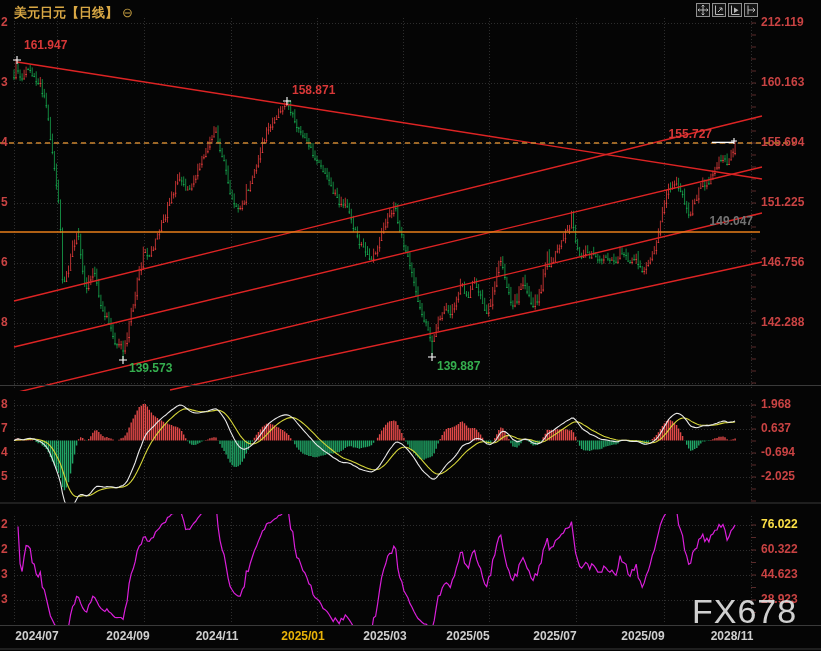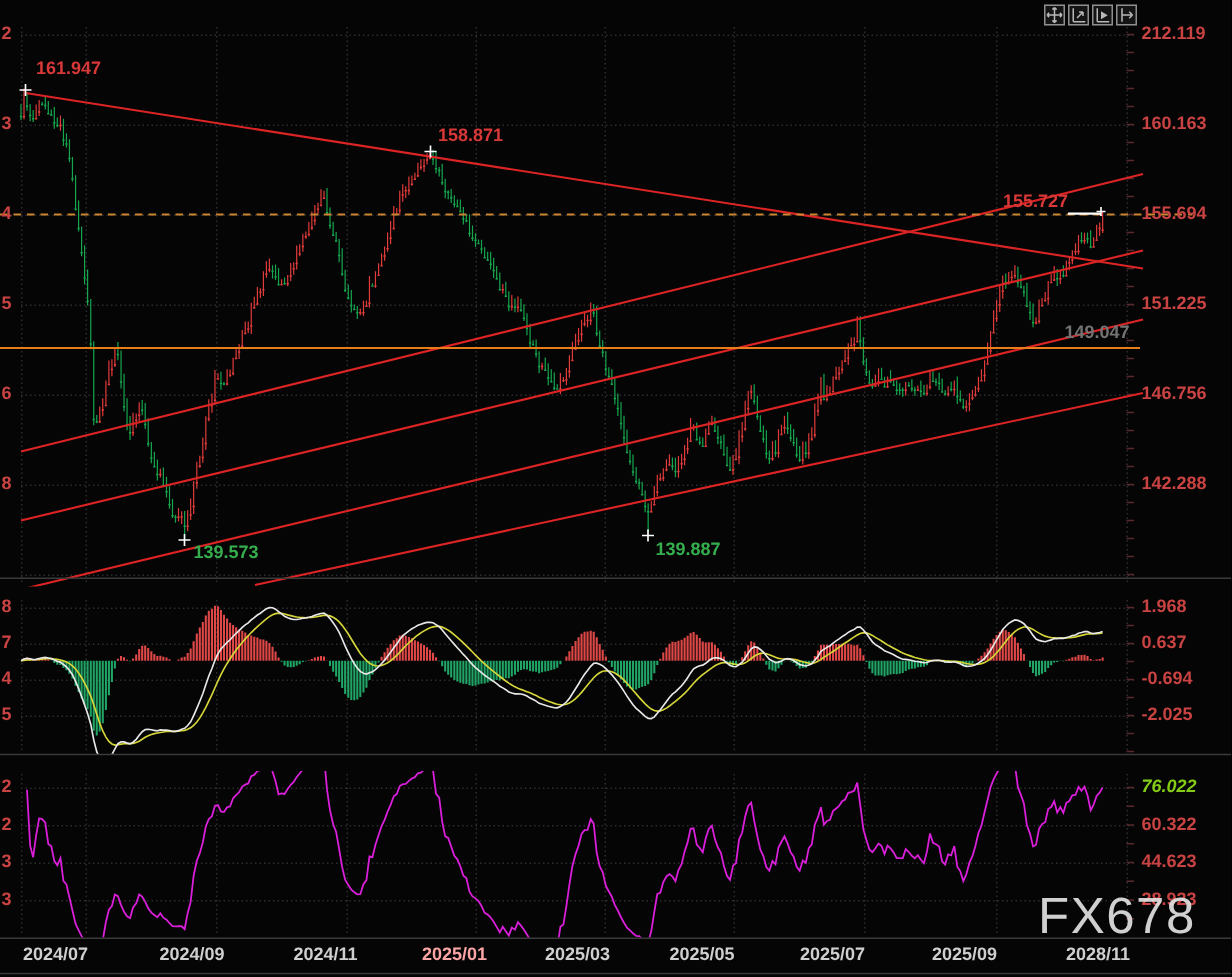--- a/index.html
+++ b/index.html
@@ -57,20 +57,23 @@
         <polyline points="14.0,440.5 16.0,440.3 18.0,440.0 20.1,439.9 22.1,439.8 24.1,439.8 26.1,439.6 28.1,439.4 30.2,439.2 32.2,439.1 34.2,439.1 36.2,439.3 38.2,439.6 40.3,440.0 42.3,440.6 44.3,441.4 46.3,442.4 48.3,443.9 50.4,446.0 52.4,448.6 54.4,451.8 56.4,455.4 58.4,459.4 60.5,464.1 62.5,469.9 64.5,476.2 66.5,482.1 68.5,487.3 70.6,491.4 72.6,494.3 74.6,496.0 76.6,496.7 78.6,496.5 80.7,496.1 82.7,495.8 84.7,495.7 86.7,495.7 88.7,495.6 90.8,495.0 92.8,494.1 94.8,492.8 96.8,491.5 98.8,490.5 100.9,489.7 102.9,489.1 104.9,488.7 106.9,488.3 108.9,488.0 111.0,487.7 113.0,487.6 115.0,487.6 117.0,487.6 119.0,487.5 121.1,487.2 123.1,486.9 125.1,486.2 127.1,485.2 129.1,483.6 131.2,481.3 133.2,478.6 135.2,475.3 137.2,471.6 139.2,467.4 141.3,463.1 143.3,458.5 145.3,453.9 147.3,449.7 149.3,445.9 151.4,442.3 153.4,439.2 155.4,436.2 157.4,433.4 159.4,430.8 161.5,428.3 163.5,425.9 165.5,423.8 167.5,421.7 169.5,419.7 171.6,417.8 173.6,416.0 175.6,414.2 177.6,412.6 179.6,411.1 181.7,409.9 183.7,409.1 185.7,408.8 187.7,408.9 189.7,409.3 191.8,409.9 193.8,410.4 195.8,410.9 197.8,411.3 199.8,411.6 201.9,411.7 203.9,411.8 205.9,411.7 207.9,411.6 209.9,411.3 212.0,411.0 214.0,410.6 216.0,410.2 218.0,410.2 220.0,410.6 222.1,411.5 224.1,412.8 226.1,414.6 228.1,416.9 230.1,419.6 232.2,422.7 234.2,426.0 236.2,429.3 238.2,432.5 240.2,435.6 242.3,438.2 244.3,440.4 246.3,442.1 248.3,443.2 250.3,443.8 252.4,444.0 254.4,443.6 256.4,442.9 258.4,441.8 260.4,440.5 262.5,438.7 264.5,436.9 266.5,434.8 268.5,432.6 270.5,430.5 272.6,428.5 274.6,426.7 276.6,424.9 278.6,423.3 280.6,421.9 282.7,420.6 284.7,419.5 286.7,418.5 288.7,417.9 290.7,417.6 292.8,417.6 294.8,418.1 296.8,419.0 298.8,420.1 300.8,421.5 302.9,423.2 304.9,424.9 306.9,426.7 308.9,428.6 310.9,430.6 313.0,432.6 315.0,434.7 317.0,436.8 319.0,438.8 321.0,440.7 323.1,442.6 325.1,444.4 327.1,446.1 329.1,447.7 331.1,449.3 333.2,451.0 335.2,452.5 337.2,454.0 339.2,455.4 341.2,456.7 343.3,457.9 345.3,458.8 347.3,459.6 349.3,460.3 351.3,461.1 353.4,461.9 355.4,462.8 357.4,463.7 359.4,464.8 361.4,465.7 363.5,466.6 365.5,467.5 367.5,468.2 369.5,468.9 371.5,469.5 373.6,469.8 375.6,469.8 377.6,469.5 379.6,468.7 381.6,467.4 383.7,465.8 385.7,463.8 387.7,461.6 389.7,459.2 391.7,456.7 393.8,454.2 395.8,451.8 397.8,449.9 399.8,448.5 401.8,447.5 403.9,447.2 405.9,447.3 407.9,447.8 409.9,448.7 411.9,450.0 414.0,451.5 416.0,453.4 418.0,455.5 420.0,457.8 422.0,460.2 424.1,462.6 426.1,464.9 428.1,467.1 430.1,469.2 432.1,471.1 434.2,472.7 436.2,473.7 438.2,474.1 440.2,473.9 442.2,473.2 444.3,472.1 446.3,470.7 448.3,469.1 450.3,467.6 452.3,465.9 454.4,464.1 456.4,462.2 458.4,460.2 460.4,457.8 462.4,455.5 464.5,453.3 466.5,451.4 468.5,449.8 470.5,448.3 472.5,446.7 474.6,445.2 476.6,443.8 478.6,442.8 480.6,442.1 482.6,441.7 484.7,441.8 486.7,442.2 488.7,442.6 490.7,443.0 492.7,443.0 494.8,442.7 496.8,441.9 498.8,440.6 500.8,439.0 502.8,437.5 504.9,436.3 506.9,435.6 508.9,435.4 510.9,435.8 512.9,436.5 515.0,437.3 517.0,438.2 519.0,438.9 521.0,439.2 523.0,439.3 525.1,439.2 527.1,439.3 529.1,439.5 531.1,439.9 533.1,440.6 535.2,441.2 537.2,441.7 539.2,442.1 541.2,442.2 543.2,441.8 545.3,440.9 547.3,439.6 549.3,438.2 551.3,436.9 553.3,435.6 555.4,434.3 557.4,432.9 559.4,431.5 561.4,430.0 563.4,428.7 565.5,427.3 567.5,425.9 569.5,424.6 571.5,423.3 573.5,422.3 575.6,421.8 577.6,421.9 579.6,422.6 581.6,423.6 583.6,424.9 585.7,426.1 587.7,427.3 589.7,428.7 591.7,429.9 593.7,431.0 595.8,432.1 597.8,433.2 599.8,434.3 601.8,435.3 603.8,436.2 605.9,436.9 607.9,437.6 609.9,438.3 611.9,438.8 613.9,439.3 616.0,439.8 618.0,440.2 620.0,440.3 622.0,440.3 624.0,440.3 626.1,440.3 628.1,440.4 630.1,440.6 632.1,440.7 634.1,440.9 636.2,440.9 638.2,441.1 640.2,441.4 642.2,441.8 644.2,442.3 646.3,442.7 648.3,442.9 650.3,443.0 652.3,442.8 654.3,442.4 656.4,441.7 658.4,440.6 660.4,439.2 662.4,437.4 664.4,435.2 666.5,432.8 668.5,430.2 670.5,427.6 672.5,425.2 674.5,423.1 676.6,421.1 678.6,419.6 680.6,418.6 682.6,418.0 684.6,418.0 686.7,418.6 688.7,419.6 690.7,420.9 692.7,422.1 694.7,423.1 696.8,424.1 698.8,424.7 700.8,425.1 702.8,425.2 704.8,425.3 706.9,425.3 708.9,425.4 710.9,425.3 712.9,425.2 714.9,424.9 717.0,424.6 719.0,424.1 721.0,423.6 723.0,423.1 725.0,422.7 727.1,422.6 729.1,422.5 731.1,422.4 733.1,422.3 735.1,422.0" stroke="#d6d63a" stroke-width="1.1" fill="none" clip-path="url(#dc)"></polyline>
         <polyline points="14.0,440.5 16.0,439.4 18.0,438.9 20.1,439.2 22.1,439.7 24.1,439.6 26.1,439.0 28.1,438.5 30.2,438.3 32.2,438.7 34.2,439.1 36.2,440.0 38.2,440.9 40.3,441.4 42.3,443.0 44.3,444.6 46.3,446.8 48.3,449.8 50.4,454.3 52.4,459.1 54.4,464.3 56.4,469.9 58.4,475.6 60.5,482.8 62.5,493.3 64.5,501.1 66.5,505.6 68.5,508.1 70.6,507.8 72.6,505.8 74.6,503.1 76.6,499.2 78.6,495.8 80.7,494.5 82.7,494.6 84.7,495.4 86.7,495.9 88.7,494.8 90.8,492.9 92.8,490.2 94.8,487.8 96.8,486.4 98.8,486.2 100.9,486.5 102.9,486.9 104.9,487.2 106.9,486.6 108.9,486.7 111.0,486.7 113.0,487.0 115.0,487.6 117.0,487.6 119.0,487.1 121.1,486.1 123.1,485.5 125.1,483.7 127.1,481.2 129.1,477.1 131.2,472.3 133.2,467.5 135.2,462.5 137.2,456.5 139.2,450.7 141.3,445.7 143.3,440.2 145.3,435.7 147.3,432.7 149.3,430.5 151.4,428.3 153.4,426.5 155.4,424.3 157.4,422.2 159.4,420.4 161.5,418.3 163.5,416.6 165.5,415.3 167.5,413.3 169.5,411.7 171.6,410.0 173.6,408.8 175.6,407.2 177.6,405.9 179.6,405.1 181.7,405.2 183.7,406.1 185.7,407.7 187.7,409.3 189.7,410.9 191.8,411.9 193.8,412.6 195.8,413.0 197.8,413.0 199.8,412.7 201.9,412.2 203.9,411.9 205.9,411.5 207.9,411.0 209.9,410.2 212.0,409.6 214.0,409.0 216.0,408.8 218.0,410.1 220.0,412.4 222.1,415.2 224.1,418.1 226.1,421.6 228.1,426.0 230.1,430.7 232.2,435.1 234.2,439.1 236.2,442.5 238.2,445.4 240.2,447.6 242.3,448.8 244.3,449.4 246.3,448.5 248.3,447.8 250.3,446.4 252.4,444.5 254.4,442.3 256.4,440.1 258.4,437.5 260.4,434.9 262.5,431.9 264.5,429.4 266.5,426.4 268.5,423.9 270.5,422.2 272.6,420.6 274.6,419.2 276.6,418.1 278.6,416.9 280.6,416.1 282.7,415.4 284.7,414.9 286.7,414.9 288.7,415.2 290.7,416.4 292.8,417.8 294.8,420.0 296.8,422.5 298.8,424.8 300.8,427.2 302.9,429.6 304.9,431.8 306.9,434.0 308.9,436.3 310.9,438.3 313.0,440.8 315.0,443.1 317.0,445.1 319.0,446.7 321.0,448.4 323.1,450.2 325.1,451.6 327.1,452.9 329.1,454.3 331.1,455.8 333.2,457.5 335.2,458.6 337.2,459.8 339.2,461.3 341.2,462.0 343.3,462.6 345.3,462.6 347.3,462.7 349.3,463.2 351.3,464.0 353.4,465.4 355.4,466.3 357.4,467.4 359.4,468.9 361.4,469.5 363.5,470.2 365.5,470.8 367.5,471.3 369.5,471.8 371.5,471.9 373.6,471.0 375.6,469.8 377.6,468.0 379.6,465.6 381.6,462.5 383.7,459.2 385.7,456.0 387.7,452.6 389.7,449.5 391.7,447.0 393.8,444.2 395.8,442.2 397.8,442.1 399.8,442.9 401.8,443.9 403.9,445.8 405.9,447.8 407.9,449.9 409.9,452.4 411.9,454.9 414.0,457.8 416.0,460.9 418.0,464.1 420.0,467.0 422.0,469.8 424.1,472.2 426.1,473.9 428.1,475.7 430.1,477.6 432.1,478.9 434.2,479.1 436.2,477.9 438.2,475.5 440.2,473.2 442.2,470.5 444.3,467.6 446.3,465.0 448.3,462.8 450.3,461.3 452.3,459.3 454.4,457.2 456.4,454.6 458.4,451.8 460.4,448.6 462.4,445.9 464.5,444.7 466.5,443.8 468.5,443.4 470.5,442.2 472.5,440.5 474.6,439.0 476.6,438.5 478.6,438.6 480.6,439.1 482.6,440.3 484.7,442.1 486.7,443.7 488.7,444.3 490.7,444.5 492.7,443.1 494.8,441.5 496.8,438.7 498.8,435.4 500.8,432.5 502.8,431.3 504.9,431.6 506.9,433.0 508.9,434.7 510.9,437.2 512.9,439.5 515.0,440.6 517.0,441.8 519.0,441.4 521.0,440.6 523.0,439.5 525.1,439.1 527.1,439.6 529.1,440.3 531.1,441.7 533.1,443.1 535.2,443.5 537.2,444.0 539.2,443.4 541.2,442.5 543.2,440.1 545.3,437.5 547.3,434.2 549.3,432.9 551.3,431.6 553.3,430.5 555.4,428.8 557.4,427.2 559.4,425.9 561.4,424.4 563.4,423.2 565.5,421.6 567.5,420.5 569.5,419.6 571.5,418.0 573.5,418.1 575.6,420.0 577.6,422.4 579.6,425.2 581.6,427.9 583.6,429.8 585.7,431.0 587.7,432.3 589.7,433.9 591.7,434.7 593.7,435.5 595.8,436.5 597.8,437.7 599.8,438.7 601.8,439.5 603.8,439.6 605.9,439.9 607.9,440.3 609.9,440.8 611.9,441.0 613.9,441.4 616.0,441.8 618.0,441.7 620.0,440.8 622.0,440.4 624.0,440.2 626.1,440.2 628.1,440.7 630.1,441.3 632.1,441.4 634.1,441.5 636.2,441.2 638.2,441.8 640.2,442.5 642.2,443.6 644.2,444.2 646.3,444.1 648.3,443.8 650.3,443.2 652.3,442.0 654.3,440.7 656.4,438.9 658.4,436.5 660.4,433.5 662.4,430.1 664.4,426.6 666.5,423.1 668.5,419.7 670.5,417.5 672.5,415.6 674.5,414.3 676.6,413.3 678.6,413.6 680.6,414.5 682.6,415.8 684.6,418.1 686.7,420.7 688.7,423.6 690.7,426.0 692.7,426.9 694.7,427.4 696.8,427.8 698.8,427.2 700.8,426.6 702.8,425.7 704.8,425.7 706.9,425.4 708.9,425.6 710.9,425.0 712.9,424.5 714.9,423.7 717.0,423.3 719.0,422.2 721.0,421.7 723.0,421.1 725.0,421.1 727.1,422.0 729.1,422.4 731.1,422.0 733.1,421.7 735.1,421.0" stroke="#e8e8e8" stroke-width="1.1" fill="none" clip-path="url(#dc)"></polyline>
         <polyline points="18.0,526.5 20.1,563.8 22.1,571.5 24.1,556.9 26.1,545.6 28.1,546.1 30.2,548.5 32.2,562.6 34.2,564.2 36.2,573.9 38.2,576.9 40.3,572.0 42.3,587.2 44.3,589.7 46.3,598.3 48.3,607.0 50.4,616.0 52.4,620.1 54.4,624.1 56.4,627.4 58.4,629.8 60.5,633.1 62.5,636.7 64.5,636.7 66.5,629.6 68.5,626.9 70.6,614.7 72.6,606.5 74.6,604.0 76.6,596.4 78.6,597.4 80.7,603.4 82.7,607.9 84.7,610.9 86.7,612.1 88.7,605.0 90.8,602.2 92.8,596.3 94.8,597.7 96.8,601.2 98.8,605.5 100.9,608.4 102.9,610.0 104.9,611.5 106.9,608.8 108.9,611.8 111.0,613.1 113.0,615.5 115.0,617.4 117.0,617.6 119.0,617.5 121.1,617.5 123.1,619.4 125.1,608.8 127.1,601.3 129.1,583.7 131.2,573.8 133.2,568.8 135.2,561.7 137.2,551.0 139.2,546.1 141.3,544.2 143.3,537.2 145.3,536.7 147.3,541.0 149.3,541.4 151.4,538.2 153.4,537.5 155.4,532.2 157.4,530.1 159.4,528.2 161.5,524.4 163.5,523.1 165.5,522.3 167.5,517.5 169.5,516.6 171.6,514.0 173.6,513.5 175.6,510.3 177.6,509.5 179.6,508.9 181.7,514.5 183.7,520.9 185.7,529.6 187.7,529.0 189.7,529.3 191.8,526.0 193.8,523.2 195.8,521.3 197.8,518.0 199.8,515.7 201.9,513.0 203.9,512.4 205.9,510.6 207.9,508.9 209.9,506.5 212.0,505.7 214.0,504.4 216.0,504.1 218.0,526.3 220.0,540.3 222.1,549.5 224.1,554.7 226.1,566.1 228.1,578.1 230.1,586.4 232.2,590.0 234.2,593.1 236.2,594.8 238.2,596.2 240.2,596.1 242.3,589.5 244.3,586.7 246.3,570.9 248.3,571.4 250.3,563.2 252.4,556.7 254.4,550.7 256.4,546.6 258.4,541.1 260.4,536.6 262.5,530.8 264.5,529.4 266.5,524.0 268.5,522.8 270.5,522.6 272.6,520.6 274.6,519.0 276.6,518.1 278.6,515.5 280.6,515.1 282.7,513.2 284.7,512.9 286.7,512.8 288.7,513.7 290.7,529.2 292.8,531.7 294.8,547.9 296.8,557.6 298.8,558.6 300.8,564.4 302.9,570.6 304.9,572.9 306.9,577.6 308.9,583.8 310.9,585.4 313.0,594.5 315.0,597.6 317.0,598.9 319.0,600.7 321.0,604.0 323.1,608.6 325.1,609.7 327.1,611.7 329.1,614.5 331.1,617.9 333.2,621.6 335.2,617.8 337.2,620.8 339.2,623.7 341.2,618.4 343.3,619.8 345.3,614.8 347.3,617.1 349.3,619.9 351.3,623.0 353.4,626.5 355.4,626.9 357.4,628.8 359.4,631.0 361.4,627.1 363.5,628.3 365.5,629.8 367.5,630.4 369.5,631.5 371.5,631.7 373.6,617.9 375.6,616.3 377.6,604.0 379.6,589.8 381.6,577.5 383.7,569.4 385.7,563.8 387.7,555.9 389.7,553.4 391.7,553.3 393.8,546.1 395.8,549.1 397.8,568.5 399.8,577.6 401.8,581.4 403.9,590.7 405.9,594.3 407.9,597.8 409.9,603.4 411.9,607.0 414.0,611.5 416.0,615.2 418.0,618.5 420.0,620.3 422.0,622.2 424.1,623.9 426.1,624.1 428.1,626.1 430.1,627.8 432.1,628.6 434.2,620.7 436.2,607.9 438.2,596.0 440.2,595.2 442.2,588.0 444.3,584.3 446.3,582.7 448.3,584.4 450.3,587.5 452.3,580.0 454.4,576.1 456.4,567.6 458.4,561.6 460.4,552.5 462.4,552.2 464.5,563.1 466.5,565.3 468.5,568.2 470.5,558.9 472.5,552.6 474.6,550.5 476.6,559.4 478.6,565.0 480.6,568.5 482.6,577.4 484.7,584.0 486.7,586.6 488.7,577.1 490.7,575.3 492.7,559.7 494.8,555.0 496.8,544.3 498.8,537.3 500.8,535.1 502.8,547.1 504.9,557.5 506.9,566.4 508.9,570.7 510.9,578.0 512.9,580.5 515.0,574.0 517.0,576.2 519.0,564.8 521.0,561.2 523.0,557.6 525.1,562.4 527.1,568.2 529.1,571.1 531.1,577.9 533.1,580.5 535.2,573.7 537.2,575.3 539.2,565.4 541.2,562.9 543.2,549.8 545.3,544.8 547.3,538.1 549.3,549.8 551.3,547.3 553.3,546.5 555.4,540.6 557.4,539.0 559.4,537.3 561.4,534.1 563.4,533.0 565.5,528.5 567.5,528.1 569.5,527.1 571.5,521.7 573.5,536.8 575.6,553.0 577.6,559.9 579.6,566.3 581.6,568.1 583.6,565.5 585.7,562.4 587.7,564.0 589.7,569.4 591.7,563.7 593.7,565.5 595.8,568.4 597.8,572.1 599.8,572.1 601.8,572.2 603.8,566.1 605.9,568.0 607.9,570.6 609.9,572.2 611.9,570.1 613.9,573.2 616.0,575.4 618.0,567.6 620.0,555.6 622.0,561.9 624.0,562.8 626.1,564.3 628.1,574.3 630.1,576.4 632.1,569.6 634.1,570.3 636.2,564.1 638.2,577.8 640.2,580.9 642.2,587.4 644.2,582.9 646.3,575.1 648.3,570.8 650.3,563.8 652.3,555.3 654.3,550.5 656.4,541.3 658.4,533.2 660.4,524.7 662.4,519.6 664.4,515.6 666.5,512.3 668.5,510.0 670.5,512.4 672.5,511.2 674.5,510.8 676.6,509.7 678.6,524.8 680.6,529.9 682.6,535.6 684.6,550.2 686.7,555.9 688.7,564.3 690.7,563.1 692.7,552.5 694.7,549.4 696.8,548.1 698.8,539.3 700.8,538.0 702.8,534.2 704.8,541.6 706.9,538.1 708.9,541.9 710.9,535.2 712.9,534.0 714.9,530.2 717.0,530.0 719.0,524.6 721.0,527.2 723.0,524.5 725.0,530.1 727.1,540.2 729.1,536.4 731.1,530.6 733.1,528.4 735.1,524.9" stroke="#da1fda" stroke-width="1.2" fill="none" clip-path="url(#rc)"></polyline>
         <line x1="0" y1="385.5" x2="821" y2="385.5" stroke="#3a3a3a" stroke-width="1"></line>
         <line x1="0" y1="503" x2="821" y2="503" stroke="#3a3a3a" stroke-width="1"></line>
         <line x1="0" y1="625.5" x2="821" y2="625.5" stroke="#3a3a3a" stroke-width="1"></line>
         <line x1="0" y1="649" x2="821" y2="649" stroke="#3a3a3a" stroke-width="1"></line>
       </svg>
   </div>
 
+  <div class="title-bar">
+    <span>美元日元【日线】</span><span class="collapse">⊖</span>
+  </div>
 
   <div class="tbtn" style="left:696px">
     <span><svg width="12" height="12" viewBox="0 0 12 12">
       <path d="M6 1v10M1 6h10M6 1L4.6 2.4M6 1l1.4 1.4M6 11l-1.4-1.4M6 11l1.4-1.4M1 6l1.4-1.4M1 6l1.4 1.4M11 6L9.6 4.6M11 6 9.6 7.4" stroke="#b8b8b8" stroke-width="1" fill="none"></path>
         </svg></span>
   </div>
   <div class="tbtn" style="left:712px">
     <span><svg width="12" height="12" viewBox="0 0 12 12">
       <path d="M2.5 1.5v9M2.5 10.5h8M5 8l4-4M9 4H6.4M9 4v2.6" stroke="#b8b8b8" stroke-width="1" fill="none"></path>
         </svg></span>
@@ -102,32 +105,32 @@
       <div class="lbl" style="left: 1px; top: 256px; color: rgb(201, 67, 67);">6</div>
       <div class="lbl" style="left: 1px; top: 316px; color: rgb(201, 67, 67);">8</div>
       <div class="lbl" style="left: 761px; top: 398px; color: rgb(201, 67, 67);">1.968</div>
       <div class="lbl" style="left: 761px; top: 422px; color: rgb(201, 67, 67);">0.637</div>
       <div class="lbl" style="left: 761px; top: 446px; color: rgb(201, 67, 67);">-0.694</div>
       <div class="lbl" style="left: 761px; top: 470px; color: rgb(201, 67, 67);">-2.025</div>
       <div class="lbl" style="left: 1px; top: 398px; color: rgb(201, 67, 67);">8</div>
       <div class="lbl" style="left: 1px; top: 422px; color: rgb(201, 67, 67);">7</div>
       <div class="lbl" style="left: 1px; top: 446px; color: rgb(201, 67, 67);">4</div>
       <div class="lbl" style="left: 1px; top: 470px; color: rgb(201, 67, 67);">5</div>
-      <div class="lbl" style="left: 761px; top: 518px; color: #84cc16; font-style: italic;">76.022</div>
+      <div class="lbl" style="left: 761px; top: 518px; color: #fde047;">76.022</div>
       <div class="lbl" style="left: 761px; top: 543px; color: rgb(201, 67, 67);">60.322</div>
       <div class="lbl" style="left: 761px; top: 568px; color: rgb(201, 67, 67);">44.623</div>
       <div class="lbl" style="left: 761px; top: 593px; color: rgb(201, 67, 67);">28.923</div>
       <div class="lbl" style="left: 1px; top: 518px; color: rgb(201, 67, 67);">2</div>
       <div class="lbl" style="left: 1px; top: 543px; color: rgb(201, 67, 67);">2</div>
       <div class="lbl" style="left: 1px; top: 568px; color: rgb(201, 67, 67);">3</div>
       <div class="lbl" style="left: 1px; top: 593px; color: rgb(201, 67, 67);">3</div>
       <div class="lbl" style="left: 37px; top: 630px; color: rgb(207, 207, 207); transform: translateX(-50%);">2024/07</div>
       <div class="lbl" style="left: 128px; top: 630px; color: rgb(207, 207, 207); transform: translateX(-50%);">2024/09</div>
       <div class="lbl" style="left: 217px; top: 630px; color: rgb(207, 207, 207); transform: translateX(-50%);">2024/11</div>
-      <div class="lbl" style="left: 303px; top: 630px; color: #fca5a5; transform: translateX(-50%);">2025/01</div>
+      <div class="lbl" style="left: 303px; top: 630px; color: #eab308; transform: translateX(-50%);">2025/01</div>
       <div class="lbl" style="left: 385px; top: 630px; color: rgb(207, 207, 207); transform: translateX(-50%);">2025/03</div>
       <div class="lbl" style="left: 468px; top: 630px; color: rgb(207, 207, 207); transform: translateX(-50%);">2025/05</div>
       <div class="lbl" style="left: 555px; top: 630px; color: rgb(207, 207, 207); transform: translateX(-50%);">2025/07</div>
       <div class="lbl" style="left: 643px; top: 630px; color: rgb(207, 207, 207); transform: translateX(-50%);">2025/09</div>
       <div class="lbl" style="left: 732px; top: 630px; color: rgb(207, 207, 207); transform: translateX(-50%);">2028/11</div>
       <div class="lbl" style="top: 39px; color: rgb(216, 56, 56); left: 24px;">161.947</div>
       <div class="lbl" style="top: 84px; color: rgb(216, 56, 56); left: 292px;">158.871</div>
       <div class="lbl" style="top: 128px; color: rgb(216, 56, 56); right: 109px;">155.727</div>
       <div class="lbl" style="top: 215px; color: #737373; right: 68px;">149.047</div>
       <div class="lbl" style="top: 362px; color: rgb(53, 174, 78); left: 129px;">139.573</div>

